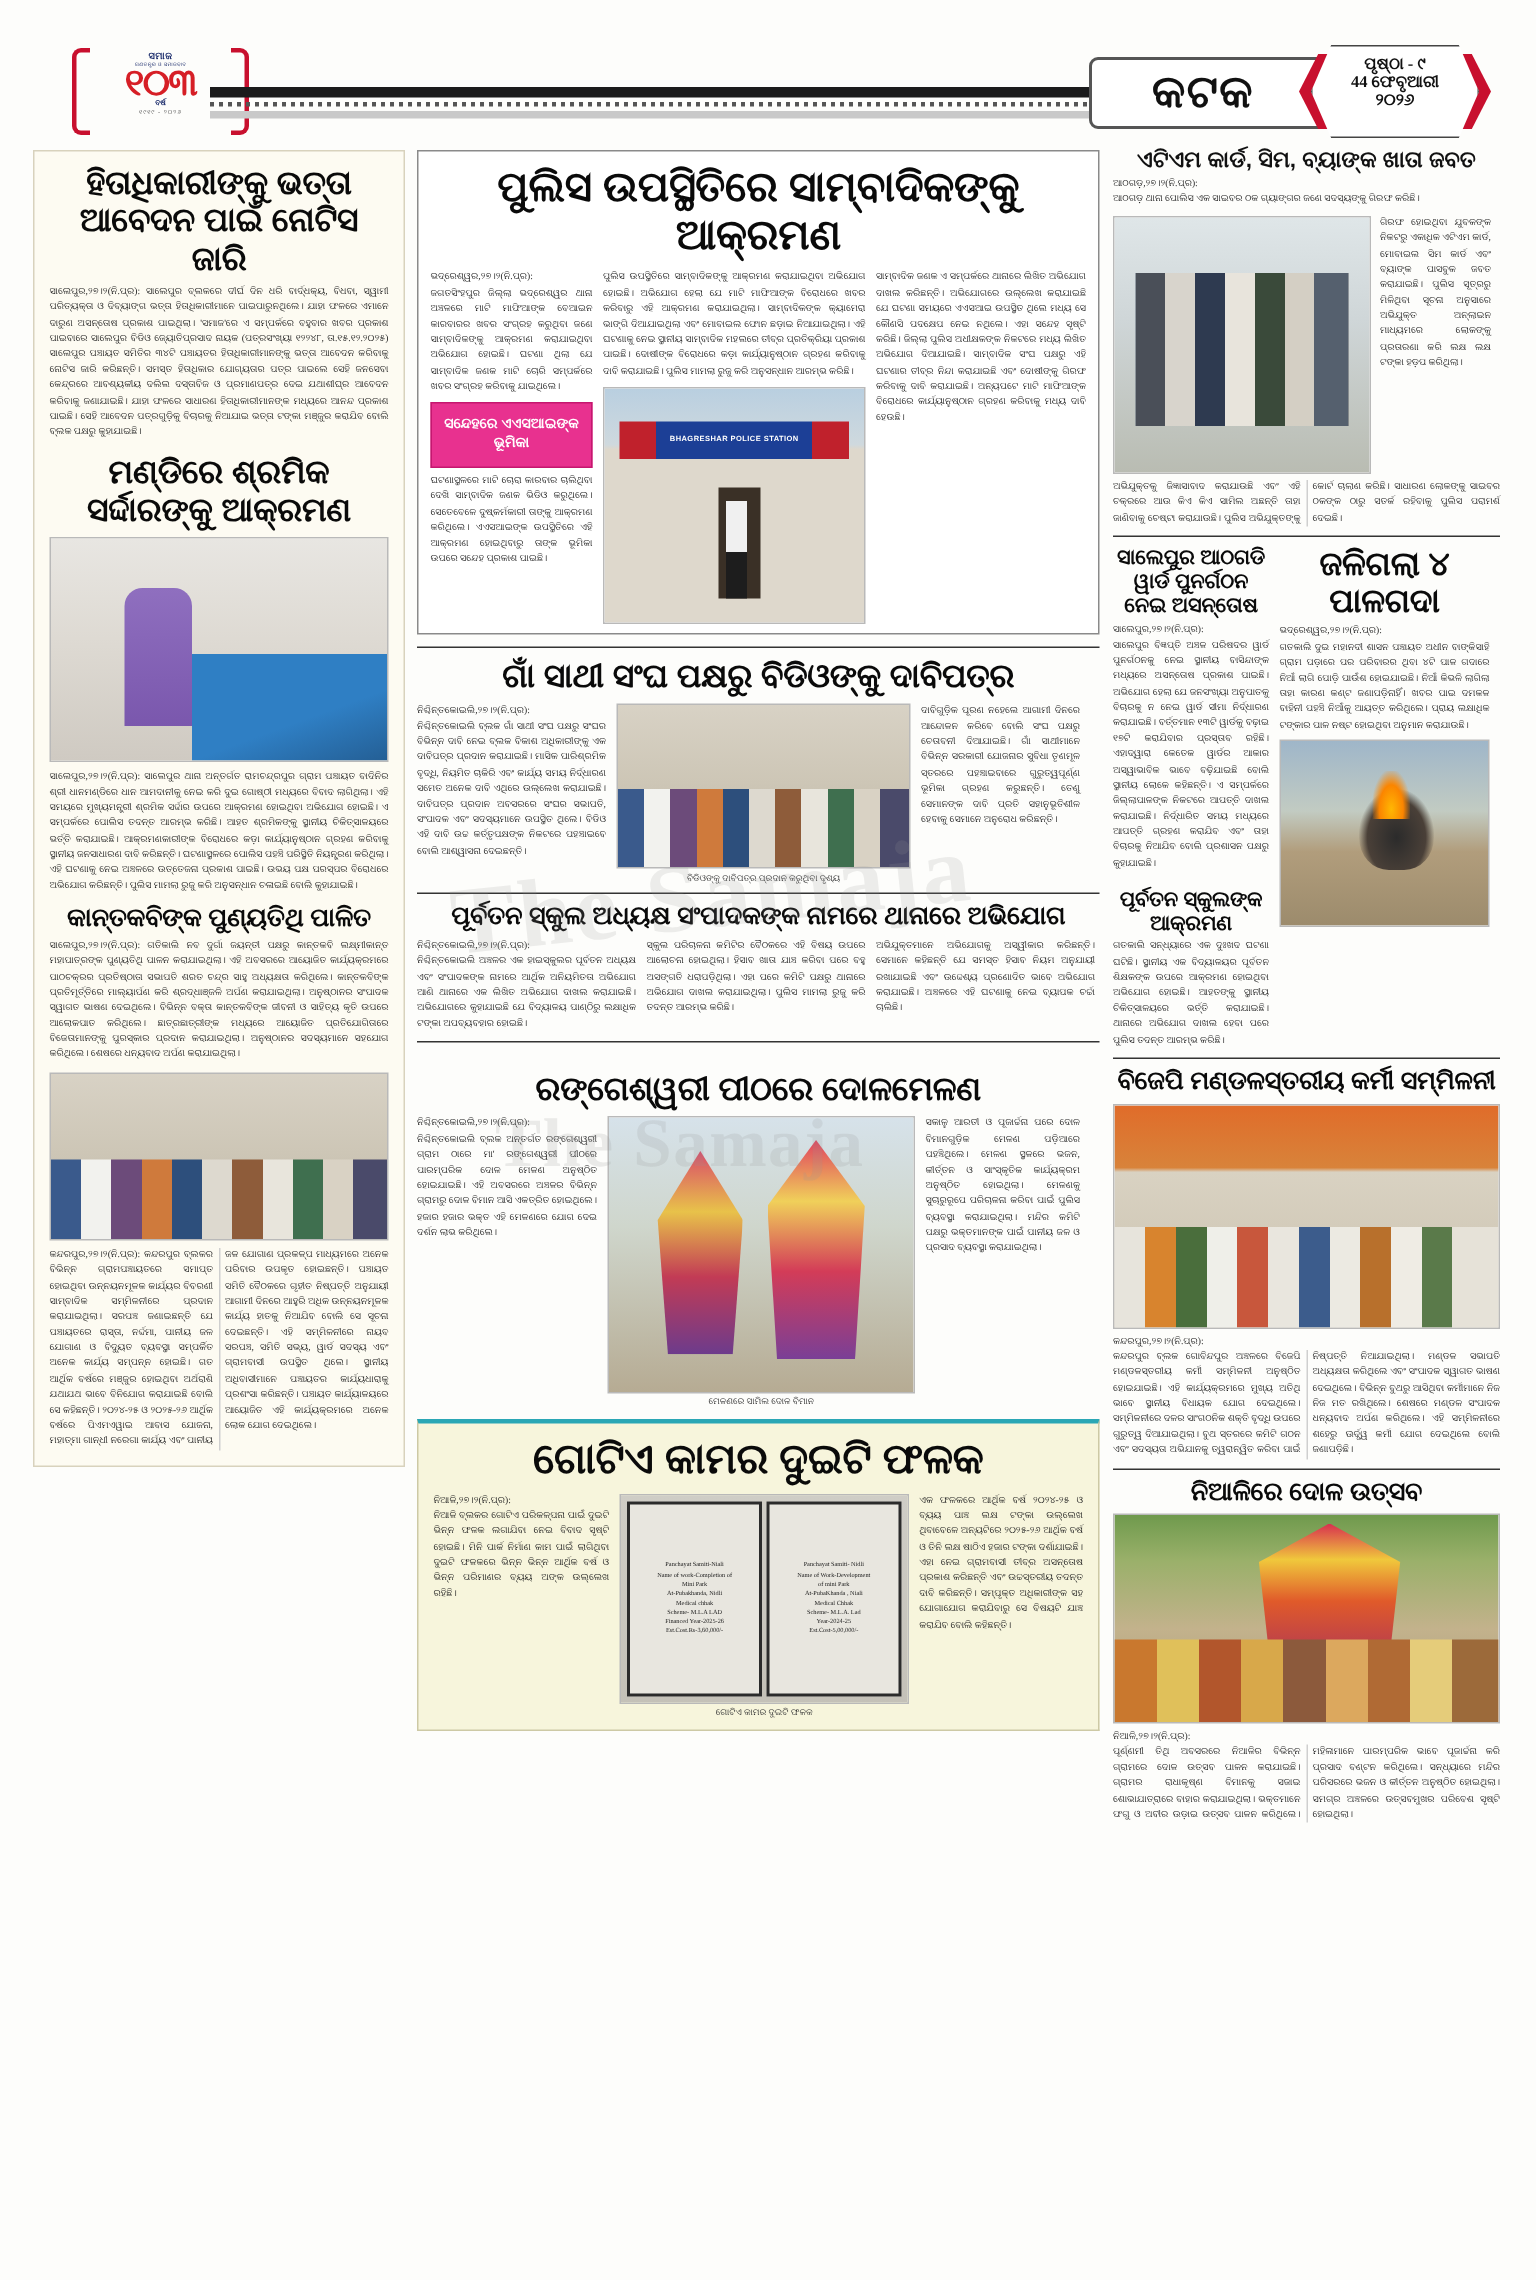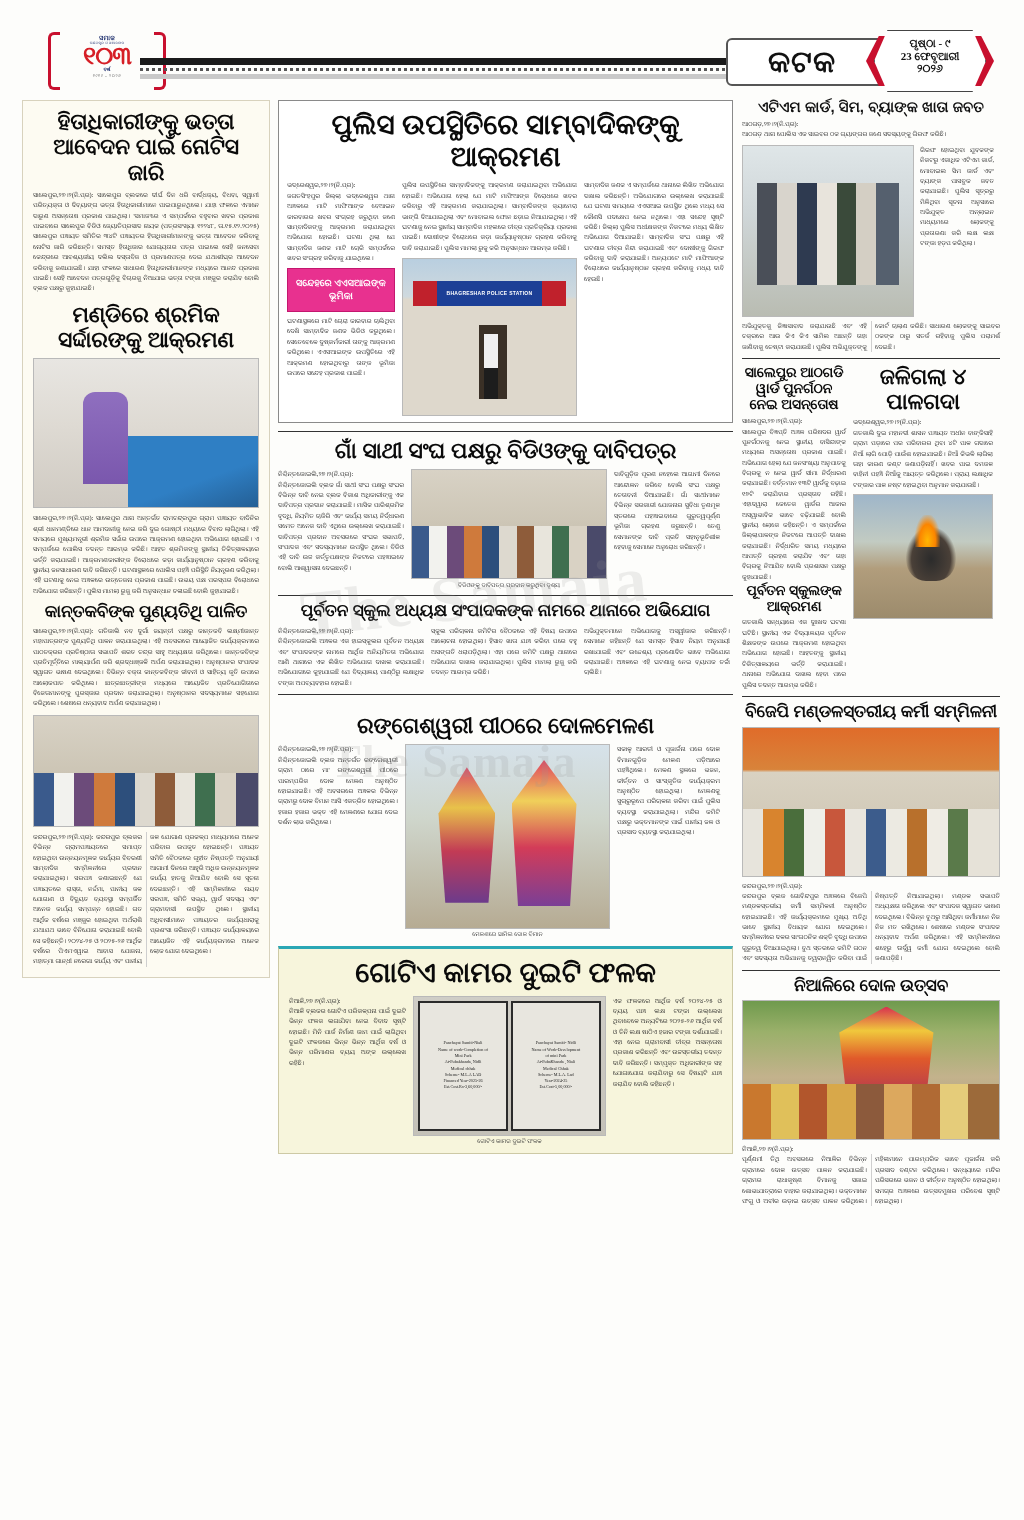--- a/index.html
+++ b/index.html
@@ -284,21 +284,21 @@
     <div class="rule-thin"></div>
     <div class="rule-grey"></div>
 
     <div class="city-tab"></div>
     <div class="city-name">କଟକ</div>
 
     <div class="date-hex">
       <div class="date-hex-bg"></div>
       <div class="date-hex-in">
         <div class="date-page">ପୃଷ୍ଠା - ୯</div>
-        <div class="date-line">23 ଫେବୃଆରୀ</div>
+        <div class="date-line">44 ଫେବୃଆରୀ</div>
         <div class="date-line">୨୦୨୬</div>
       </div>
     </div>
   </div>
 
   <div class="col col-left">
     <div class="panel-left">
 
       <div>
         <div class="hl hl-lg">ହିତାଧିକାରୀଙ୍କୁ ଭତ୍ତା ଆବେଦନ ପାଇଁ ନୋଟିସ ଜାରି</div>
@@ -473,21 +473,21 @@
         </div>
       </div>
       <div class="body-txt two-col" style="margin-top:4px">ଅଭିଯୁକ୍ତକୁ ଜିଜ୍ଞାସାବାଦ କରାଯାଉଛି ଏବଂ ଏହି ଚକ୍ରରେ ଆଉ କିଏ କିଏ ସାମିଲ ଅଛନ୍ତି ତାହା ଜାଣିବାକୁ ଚେଷ୍ଟା କରାଯାଉଛି। ପୁଲିସ ଅଭିଯୁକ୍ତଙ୍କୁ କୋର୍ଟ ଚାଲାଣ କରିଛି। ସାଧାରଣ ଲୋକଙ୍କୁ ସାଇବର ଠକଙ୍କ ଠାରୁ ସତର୍କ ରହିବାକୁ ପୁଲିସ ପରାମର୍ଶ ଦେଇଛି।</div>
     </div>
 
     <div style="margin-top:6px;border-top:1px solid #333;padding-top:5px;display:flex;gap:7px">
       <div style="width:104px">
         <div class="hl hl-sm">ସାଲେପୁର ଆଠଗଡି ୱାର୍ଡ ପୁନର୍ଗଠନ ନେଇ ଅସନ୍ତୋଷ</div>
         <div class="body-txt" style="margin-top:4px">ସାଲେପୁର,୨୭।୨(ନି.ପ୍ର):</div>
         <div class="body-txt">ସାଲେପୁର ବିଜ୍ଞପ୍ତି ଅଞ୍ଚଳ ପରିଷଦର ୱାର୍ଡ ପୁନର୍ଗଠନକୁ ନେଇ ସ୍ଥାନୀୟ ବାସିନ୍ଦାଙ୍କ ମଧ୍ୟରେ ଅସନ୍ତୋଷ ପ୍ରକାଶ ପାଇଛି। ଅଭିଯୋଗ ହେଲା ଯେ ଜନସଂଖ୍ୟା ଅନୁପାତକୁ ବିଚାରକୁ ନ ନେଇ ୱାର୍ଡ ସୀମା ନିର୍ଦ୍ଧାରଣ କରାଯାଇଛି। ବର୍ତ୍ତମାନ ୧୩ଟି ୱାର୍ଡକୁ ବଢ଼ାଇ ୧୭ଟି କରାଯିବାର ପ୍ରସ୍ତାବ ରହିଛି। ଏହାଦ୍ୱାରା କେତେକ ୱାର୍ଡର ଆକାର ଅସ୍ୱାଭାବିକ ଭାବେ ବଢ଼ିଯାଇଛି ବୋଲି ସ୍ଥାନୀୟ ଲୋକେ କହିଛନ୍ତି। ଏ ସମ୍ପର୍କରେ ଜିଲ୍ଲାପାଳଙ୍କ ନିକଟରେ ଆପତ୍ତି ଦାଖଲ କରାଯାଇଛି। ନିର୍ଦ୍ଧାରିତ ସମୟ ମଧ୍ୟରେ ଆପତ୍ତି ଗ୍ରହଣ କରାଯିବ ଏବଂ ତାହା ବିଚାରକୁ ନିଆଯିବ ବୋଲି ପ୍ରଶାସନ ପକ୍ଷରୁ କୁହାଯାଇଛି।</div>
-        <div class="hl hl-sm" style="margin-top:0">ପୂର୍ବତନ ସ୍କୁଲଙ୍କ ଆକ୍ରମଣ</div>
+        <div class="hl hl-sm" style="margin-top:10px">ପୂର୍ବତନ ସ୍କୁଲଙ୍କ ଆକ୍ରମଣ</div>
         <div class="body-txt" style="margin-top:3px">ଗତକାଲି ସନ୍ଧ୍ୟାରେ ଏକ ଦୁଃଖଦ ଘଟଣା ଘଟିଛି। ସ୍ଥାନୀୟ ଏକ ବିଦ୍ୟାଳୟର ପୂର୍ବତନ ଶିକ୍ଷକଙ୍କ ଉପରେ ଆକ୍ରମଣ ହୋଇଥିବା ଅଭିଯୋଗ ହୋଇଛି। ଆହତଙ୍କୁ ସ୍ଥାନୀୟ ଚିକିତ୍ସାଳୟରେ ଭର୍ତ୍ତି କରାଯାଇଛି। ଥାନାରେ ଅଭିଯୋଗ ଦାଖଲ ହେବା ପରେ ପୁଲିସ ତଦନ୍ତ ଆରମ୍ଭ କରିଛି।</div>
       </div>
       <div style="width:140px">
         <div class="hl hl-lg">ଜଳିଗଲା ୪ ପାଳଗଦା</div>
         <div class="body-txt" style="margin-top:3px">ଭଦ୍ରେଶ୍ୱର,୨୭।୨(ନି.ପ୍ର):</div>
         <div class="body-txt">ଗତକାଲି ଦୁଇ ମହାନଦୀ ଶାସନ ପଞ୍ଚାୟତ ଅଧୀନ ବାଙ୍କିସାହି ଗ୍ରାମ ପଡ଼ାରେ ପର ପରିବାରର ଥିବା ୪ଟି ପାଳ ଗଦାରେ ନିଆଁ ଲାଗି ପୋଡ଼ି ପାଉଁଶ ହୋଇଯାଇଛି। ନିଆଁ କିଭଳି ଲାଗିଲା ତାହା କାରଣ କଣ୍ଟ ଜଣାପଡ଼ିନାହିଁ। ଖବର ପାଇ ଦମକଳ ବାହିନୀ ପହଞ୍ଚି ନିଆଁକୁ ଆୟତ୍ତ କରିଥିଲେ। ପ୍ରାୟ ଲକ୍ଷାଧିକ ଟଙ୍କାର ପାଳ ନଷ୍ଟ ହୋଇଥିବା ଅନୁମାନ କରାଯାଉଛି।</div>
         <div class="photo" style="height:125px;margin-top:4px">
           <div class="ph ph-fire"></div>
         </div>
       </div>

